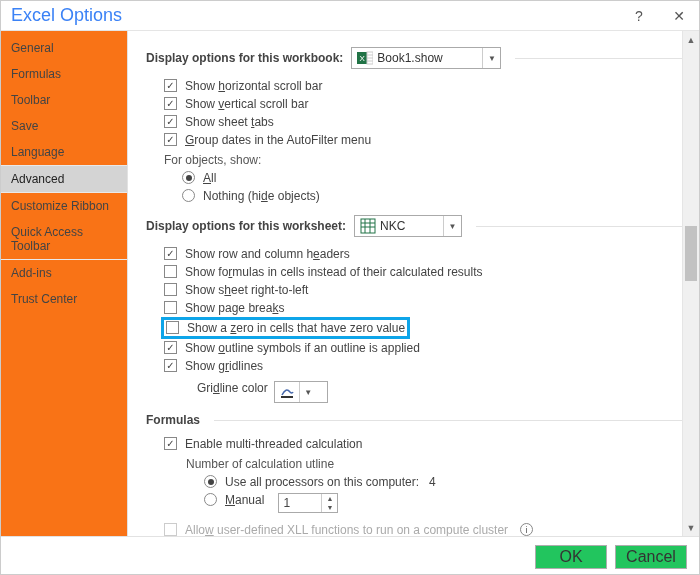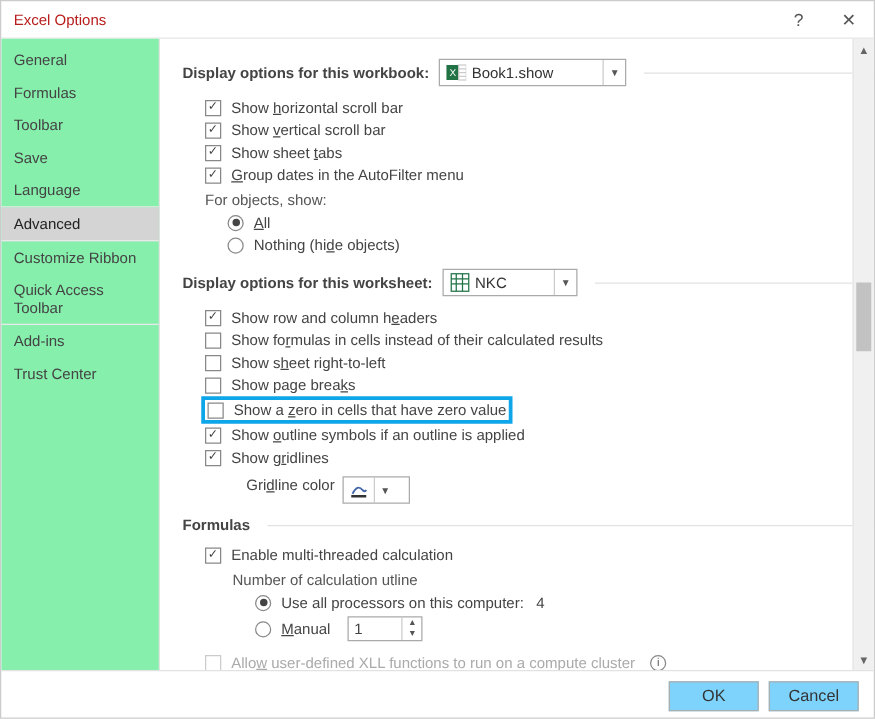--- a/index.html
+++ b/index.html
@@ -14,31 +14,31 @@
   overflow: hidden;
   border: 1px solid #ccc;
 }
 .titlebar {
   height: 30px;
   display: flex;
   align-items: center;
   padding: 0 0 0 10px;
   border-bottom: 1px solid #e5e5e5;
 }
-.titlebar .title { flex: 1; font-size: 12px; color: #b91c1c; }
+.titlebar .title { flex: 1; font-size: 18px; color: #3b82f6; }
 .titlebar .ctrl { width: 40px; height: 30px; display: flex; align-items: center; justify-content: center; color: #555; font-size: 14px; }
 .main {
   display: flex;
   height: 505px;
 }
 .sidebar {
   width: 127px;
   border-right: 1px solid #e2e2e2;
   padding: 4px 0;
-  background: #86efac;
+  background: #f97316;
 }
 .sidebar-item {
   padding: 6px 10px;
   color: #444;
   cursor: default;
 }
 .sidebar-item.selected {
   background: #d4d4d4;
   color: #222;
 }
@@ -75,21 +75,20 @@
   padding: 0 0 0 4px;
 }
 .combo .icon { width: 18px; height: 16px; display:flex; align-items:center; justify-content:center; margin-right:3px; }
 .combo .val { min-width: 0; flex: 1; padding-right: 4px; color:#333; }
 .combo .arrow { width: 18px; height: 100%; border-left: 1px solid #ccc; display:flex; align-items:center; justify-content:center; font-size:8px; color:#555; }
 .combo.wb { width: 150px; }
 .combo.ws { width: 108px; }
 .option-col { padding-left: 18px; margin-bottom: 4px; }
 .chk-row, .rad-row {
   display: flex;
-  align-items: center;
   gap: 8px;
   padding: 2px 0;
   font-size: 12px;
   color: #444;
 }
 .chk-box {
   width: 13px; height: 13px;
   border: 1px solid #888;
   display: flex; align-items:center; justify-content:center;
   background:#fff;
@@ -121,23 +120,23 @@
   display: flex;
   align-items: center;
   justify-content: flex-end;
   gap: 8px;
   padding-right: 12px;
 }
 .btn {
   min-width: 72px;
   height: 24px;
   border: 1px solid #adadad;
-  background: #7dd3fc;
+  background: #22c55e;
   display:flex; align-items:center; justify-content:center;
-  font-size: 13px;
+  font-size: 16px;
   color:#333;
 }
 .spin {
   display:inline-flex; border:1px solid #aaa; height:20px; width:60px; margin-left:6px;
 }
 .spin .sv { flex:1; padding:0 4px; display:flex; align-items:center; }
 .spin .sbtns { width:16px; border-left:1px solid #ccc; display:flex; flex-direction:column; }
 .spin .sbtns div { flex:1; font-size:7px; display:flex; align-items:center; justify-content:center; color:#555; }
 .color-combo {
   display:inline-flex; align-items:center; border:1px solid #aaa; height:22px; width:54px; margin-left:6px;

